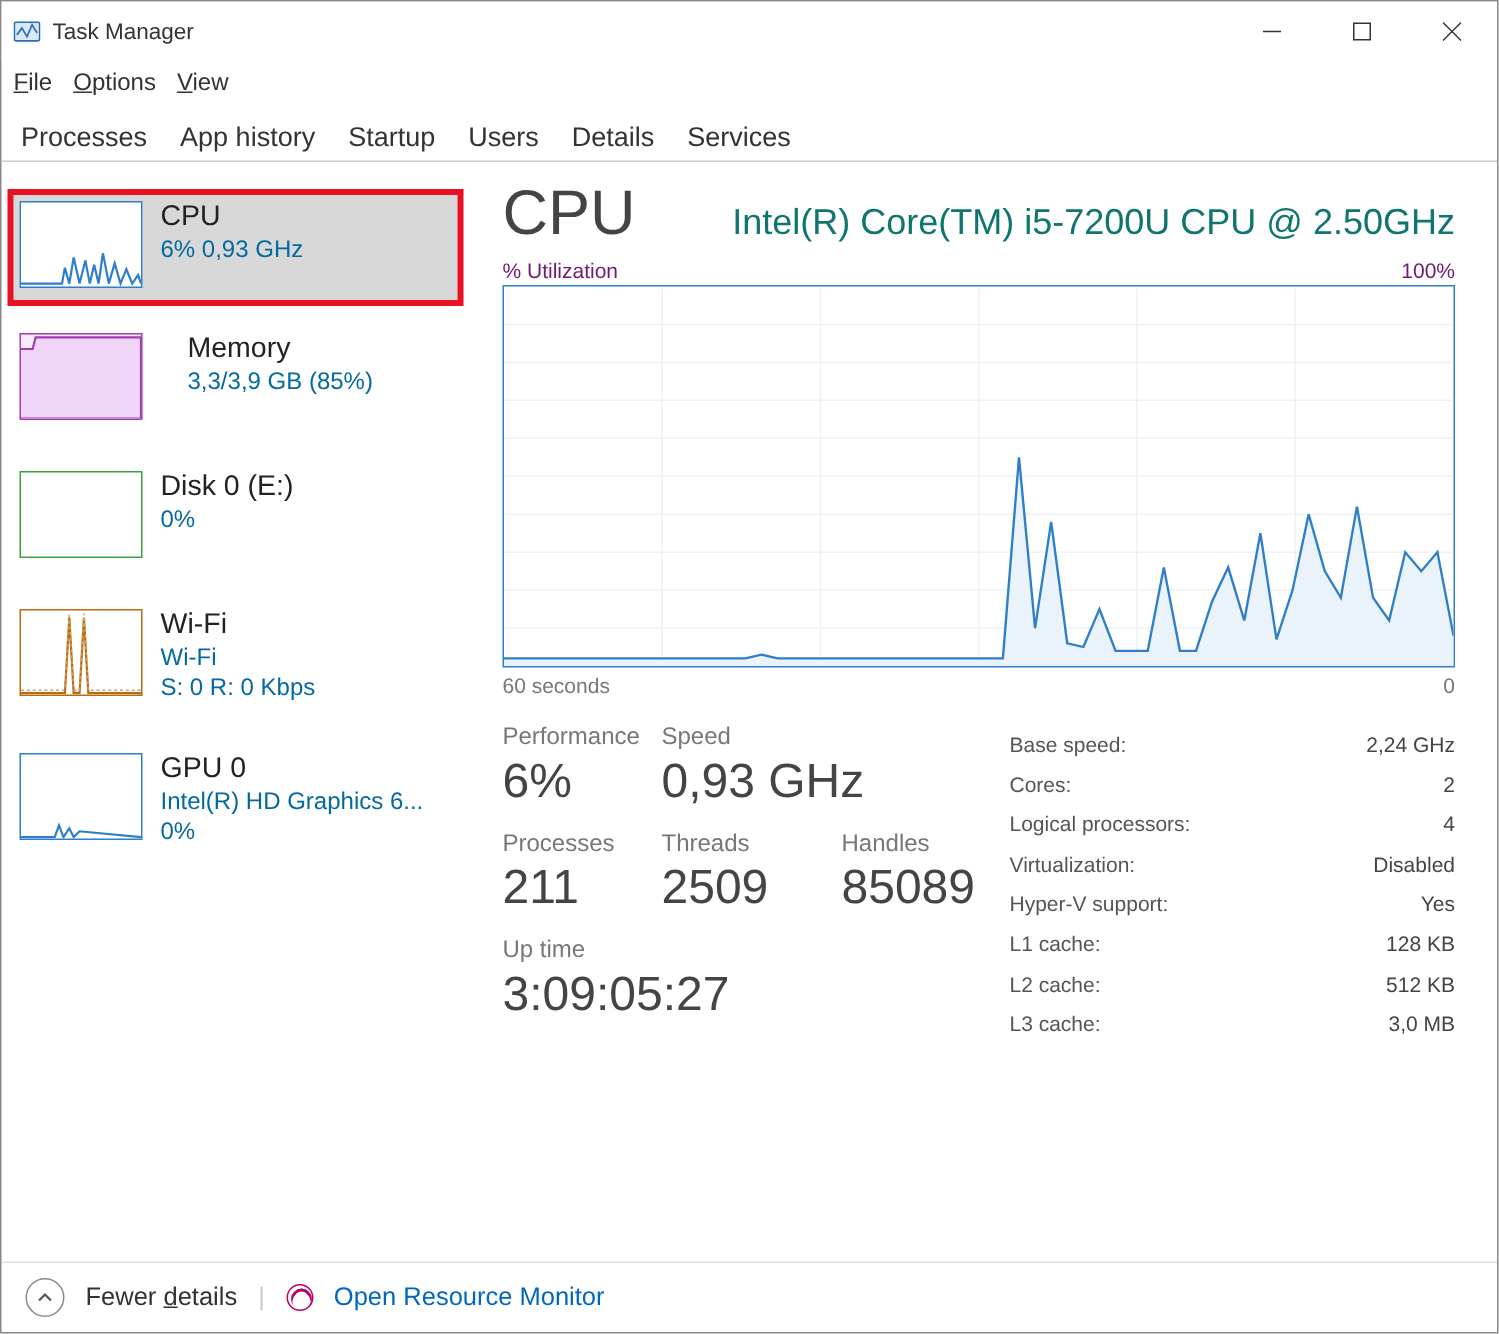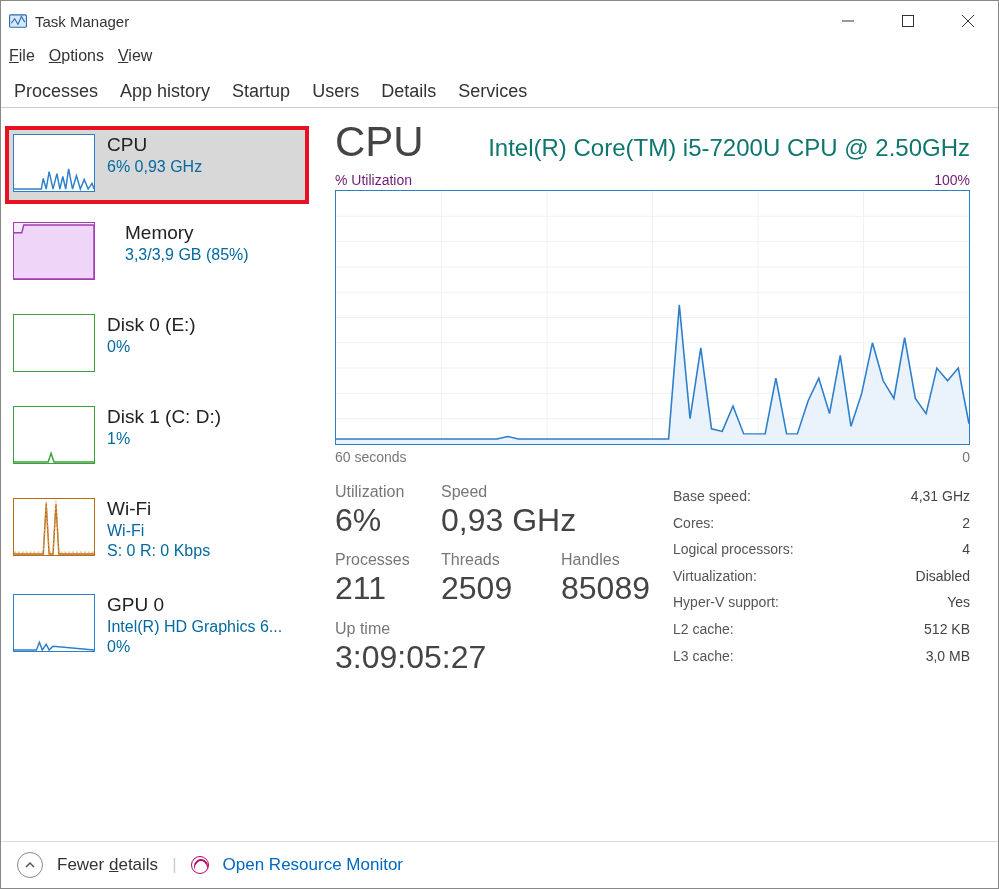--- a/index.html
+++ b/index.html
@@ -240,31 +240,20 @@
     </div>
 
     <div class="side-item">
       <div class="side-thumb" style="border-color:#3aa23a;"></div>
       <div class="side-text">
         <div class="side-title">Disk 0 (E:)</div>
         <div class="side-sub">0%</div>
       </div>
     </div>
 
-    <div class="side-item">
-      <div class="side-thumb" style="border-color:#3aa23a;">
-        <svg class="thumb-svg" viewBox="0 0 82 58" preserveAspectRatio="none">
-          <polyline fill="none" stroke="#3aa23a" stroke-width="1.5" points="0,57 35,57 38,48 41,57 82,57"></polyline>
-        </svg>
-      </div>
-      <div class="side-text">
-        <div class="side-title">Disk 1 (C: D:)</div>
-        <div class="side-sub">1%</div>
-      </div>
-    </div>
 
     <div class="side-item">
       <div class="side-thumb" style="border-color:#b96a12;">
         <svg class="thumb-svg" viewBox="0 0 82 58" preserveAspectRatio="none">
           <polyline fill="none" stroke="#b96a12" stroke-width="1.5" points="0,57 30,57 33,5 36,57 40,57 43,5 46,57 82,57"></polyline>
           <polyline fill="none" stroke="#d8a060" stroke-width="1" stroke-dasharray="2 2" points="0,55 30,55 33,2 36,55 40,55 43,2 46,55 82,55"></polyline>
         </svg>
       </div>
       <div class="side-text">
         <div class="side-title">Wi-Fi</div>
@@ -319,21 +308,21 @@
       </svg>
     </div>
     <div class="chart-axis">
       <span>60 seconds</span>
       <span>0</span>
     </div>
 
     <div class="stats-row">
       <div class="stats-left">
         <div class="stat-block util">
-          <div class="stat-label">Utilization</div>
+          <div class="stat-label">Performance</div>
           <div class="stat-value">6%</div>
         </div>
         <div class="stat-block speed">
           <div class="stat-label">Speed</div>
           <div class="stat-value">0,93 GHz</div>
         </div>
         <div class="stat-block proc">
           <div class="stat-label">Processes</div>
           <div class="stat-value">211</div>
         </div>
@@ -346,37 +335,41 @@
           <div class="stat-value">85089</div>
         </div>
         <div class="stat-block uptime">
           <div class="stat-label">Up time</div>
           <div class="stat-value">3:09:05:27</div>
         </div>
       </div>
       <div class="details-col">
         <div class="detail-row">
             <span>Base speed:</span>
-            <span class="dval">4,31 GHz</span>
+            <span class="dval">2,24 GHz</span>
           </div>
         <div class="detail-row">
             <span>Cores:</span>
             <span class="dval">2</span>
           </div>
         <div class="detail-row">
             <span>Logical processors:</span>
             <span class="dval">4</span>
           </div>
         <div class="detail-row">
             <span>Virtualization:</span>
             <span class="dval">Disabled</span>
           </div>
         <div class="detail-row">
             <span>Hyper-V support:</span>
             <span class="dval">Yes</span>
+          </div>
+        <div class="detail-row">
+            <span>L1 cache:</span>
+            <span class="dval">128 KB</span>
           </div>
         <div class="detail-row">
             <span>L2 cache:</span>
             <span class="dval">512 KB</span>
           </div>
         <div class="detail-row">
             <span>L3 cache:</span>
             <span class="dval">3,0 MB</span>
           </div>
       </div>

